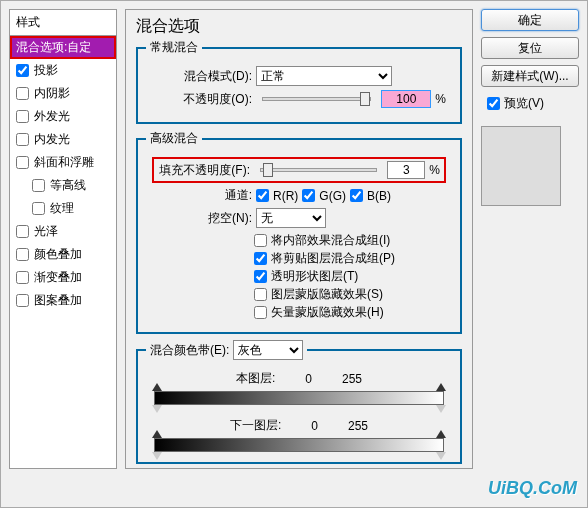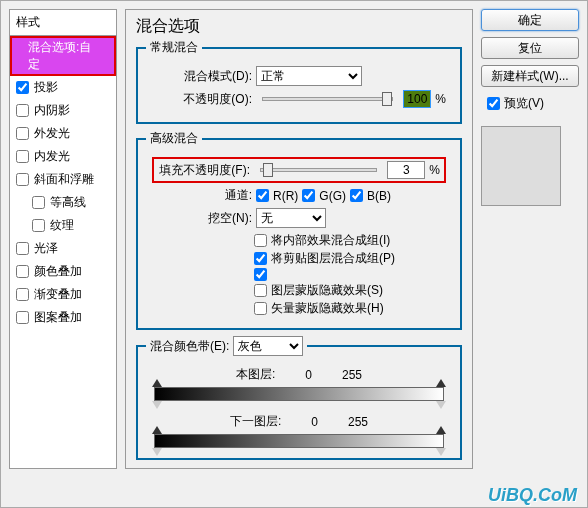--- a/index.html
+++ b/index.html
@@ -6,45 +6,45 @@
 body { background: #f0f0f0; }
 .dialog { width: 588px; height: 508px; background: #f0f0f0; border: 1px solid #aaa; position: relative; }
 .titlebar { height: 30px; background: linear-gradient(#fff, #e8e8e8); border-bottom: 1px solid #ccc; display: flex; align-items: center; padding: 0 8px; }
 .titlebar .title { flex: 1; font-size: 13px; }
 .close-btn { width: 45px; height: 20px; background: linear-gradient(#e07070, #c83838); border: 1px solid #8b2020; border-radius: 3px; color: #fff; text-align: center; line-height: 18px; font-weight: bold; cursor: pointer; }
 .body { display: flex; padding: 8px; gap: 8px; height: calc(100% - 30px); }
 .left-panel { width: 108px; border: 1px solid #999; background: #fff; }
 .left-header { padding: 4px 6px; border-bottom: 1px solid #999; }
 .left-list { }
 .left-item { padding: 3px 6px; display: flex; align-items: center; gap: 3px; cursor: pointer; }
-.left-item.selected { background: #d946ef; color: #fff; border: 2px solid #d00; padding: 1px 16px; }
+.left-item.selected { background: #a21caf; color: #fff; border: 2px solid #d00; padding: 1px 4px; }
 .left-item input[type=checkbox] { margin-right: 2px; }
 .left-item.indent { padding-left: 22px; }
 .center-panel { flex: 1; border: 1px solid #999; background: #f0f0f0; padding: 6px 10px; overflow: hidden; }
 .section-title { font-size: 16px; margin-bottom: 2px; }
 fieldset { border: 2px solid #0369a1; padding: 6px 8px 10px 8px; margin-bottom: 6px; }
 fieldset legend { padding: 0 4px; }
 .row { display: flex; align-items: center; margin: 4px 6px; gap: 4px; }
 .row .lbl { text-align: right; width: 100px; }
-select.combo { width: 106px; height: 20px; background: #fff; border: 1px solid #888; }
+select.combo { width: 136px; height: 20px; background: #fff; border: 1px solid #888; }
 .slider-track { flex: 1; height: 4px; background: #ddd; border: 1px solid #999; position: relative; margin: 0 6px; }
 .slider-thumb { position: absolute; width: 10px; height: 14px; background: #eee; border: 1px solid #666; top: -6px; }
-.num-input { width: 28px; height: 18px; text-align: center; border: 1px solid #3399ff; background: #4d7c0f; }
+.num-input { width: 50px; height: 18px; text-align: center; border: 1px solid #3399ff; background: #f9a8d4; }
 .num-plain { width: 38px; height: 18px; text-align: center; border: 1px solid #888; background: #fff; }
 .redbox { border: 2px solid #d00; padding: 2px 4px; align-items: center; }
 .chk-row { display: flex; align-items: center; gap: 4px; margin: 1px 0 1px 108px; }
 .gradient-bar { height: 14px; background: linear-gradient(to right, #000, #fff); border: 1px solid #666; margin: 0 8px; position: relative; }
 .tri { position: absolute; width: 0; height: 0; border-left: 5px solid transparent; border-right: 5px solid transparent; }
 .tri.top { border-bottom: 8px solid #333; top: -9px; }
 .tri.bot { border-top: 8px solid #ccc; bottom: -9px; }
 .right-panel { width: 98px; display: flex; flex-direction: column; gap: 6px; }
 .btn { height: 22px; background: linear-gradient(#fdfdfd, #e5e5e5); border: 1px solid #888; border-radius: 3px; text-align: center; line-height: 20px; cursor: pointer; }
 .btn.primary { border: 1px solid #4a90d9; box-shadow: 0 0 2px #4a90d9; }
 .preview-box { width: 80px; height: 80px; background: #ddd; border: 1px solid #999; margin-top: 4px; }
-.watermark { position: absolute; right: 10px; bottom: 1px; font-size: 18px; font-style: italic; color: #2aa0c8; font-weight: bold; text-shadow: 1px 1px 0 #fff; }
+.watermark { position: absolute; right: 10px; bottom: 8px; font-size: 18px; font-style: italic; color: #2aa0c8; font-weight: bold; text-shadow: 1px 1px 0 #fff; }
 </style>
 </head>
 <body>
 
 <div class="dialog">
   <div class="body">
 
     <div class="left-panel">
       <div class="left-header">样式</div>
       <div class="left-list" id="left-list">
@@ -140,20 +140,21 @@
             <div class="chk-row">
               <input type="checkbox" style="">
               <span>将内部效果混合成组(I)</span>
             </div>
             <div class="chk-row">
               <input type="checkbox" checked="" style="">
               <span>将剪贴图层混合成组(P)</span>
             </div>
             <div class="chk-row">
               <input type="checkbox" checked="" style="">
+              <span>透明形状图层(T)</span>
             </div>
             <div class="chk-row">
               <input type="checkbox" style="">
               <span>图层蒙版隐藏效果(S)</span>
             </div>
             <div class="chk-row">
               <input type="checkbox" style="">
               <span>矢量蒙版隐藏效果(H)</span>
             </div>
           </div>

